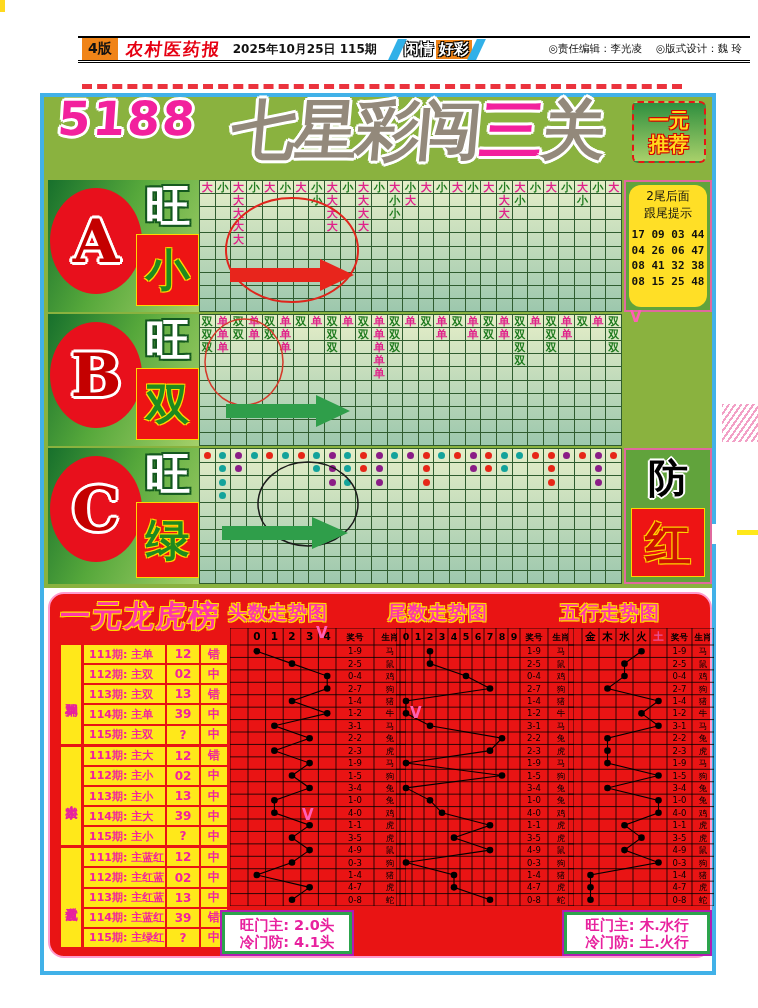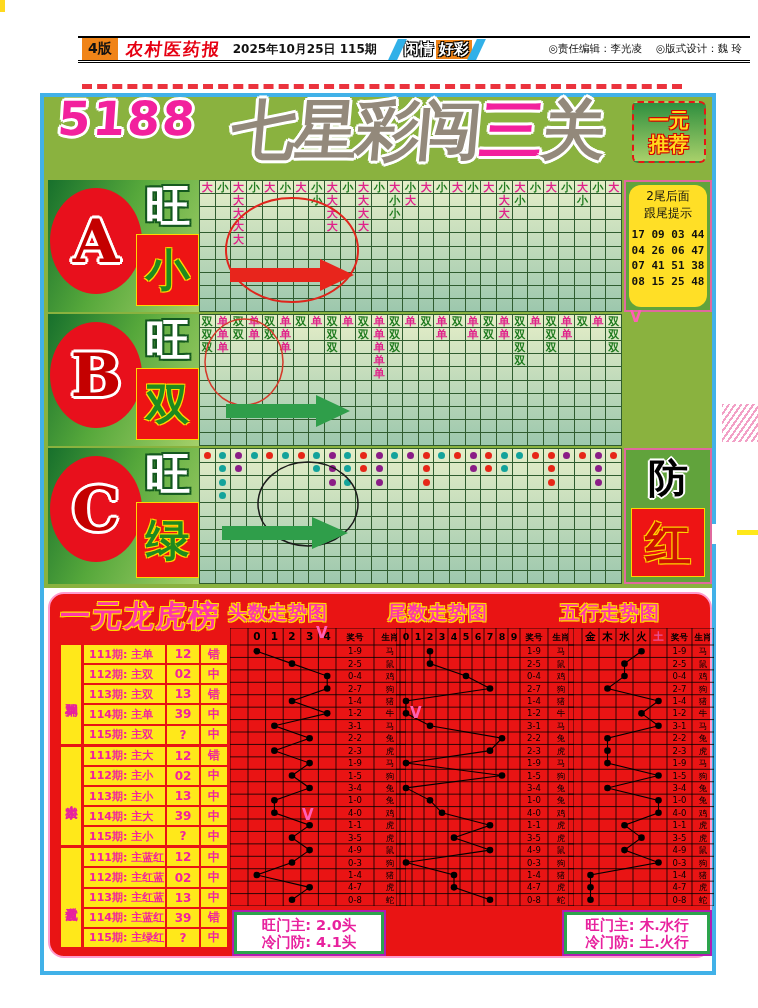--- a/index.html
+++ b/index.html
@@ -80,21 +80,21 @@
   .lh-rows{flex:1;display:flex;flex-direction:column;min-width:0}
   .lh-row{flex:1;display:flex;border-bottom:2px solid #e81414;min-height:0}
   .lh-row:last-child{border-bottom:none}
   .lh-period{flex:1;display:flex;align-items:center;padding-left:5px;font-size:11px;font-weight:bold;color:#f2219d;white-space:nowrap;overflow:hidden}
   .lh-num{width:32px;border-left:2px solid #e81414;display:flex;align-items:center;justify-content:center;font-size:12px;font-weight:bold;color:#f2219d}
   .lh-res{width:26px;border-left:2px solid #e81414;display:flex;align-items:center;justify-content:center;font-size:12px;font-weight:bold;color:#f2219d}
   .chart{position:absolute;top:34px}
   .c1{left:180px}.c2{left:346px}.c3{left:518px}
   .chart-footer{position:absolute;top:318px;height:42px;background:#fff;border:3px solid #2ca44c;outline:2px solid #b21cb2;
     text-align:center;box-sizing:border-box;padding-top:2px}
-  .cf1{left:184px;width:150px}.cf2{left:338px;width:178px}.cf3{left:514px;width:146px}
+  .cf1{left:172px;width:130px}.cf2{left:338px;width:178px}.cf3{left:514px;width:146px}
   .chart-footer div{font-size:14.5px;font-weight:bold;color:#e8219e;line-height:17px;white-space:nowrap}
   .wm{position:absolute;color:#ff5fb5;font-weight:bold;font-size:15px;z-index:5}
   
   .stripes{position:absolute;left:722px;top:404px;width:36px;height:38px;
     background:repeating-linear-gradient(125deg,#f2a0c6 0 2px,#fff 2px 5px)}
   .notch{position:absolute;left:712px;top:524px;width:46px;height:20px;background:#fff}
   .ydash{position:absolute;left:737px;top:530px;width:21px;height:5px;background:#ffe81a}
   .corner{position:absolute;left:0;top:0;width:5px;height:12px;background:#ffd91e}
 </style>
 </head>
@@ -506,21 +506,21 @@
           <ellipse cx="244" cy="70" rx="66" ry="52" fill="none" stroke="#e0251c" stroke-width="2"></ellipse>
           <polygon points="182,88 272,88 272,79 306,95 272,111 272,102 182,102" fill="#e8251c"></polygon>
         </svg>
         <div class="sec-panel">
           <div class="yellow-box">
             <div class="tip-title">2尾后面</div>
             <div class="tip-title">跟尾提示</div>
             <div class="tip-nums">
                 <div>17 09 03 44</div>
                 <div>04 26 06 47</div>
-                <div>07 41 51 38</div>
+                <div>08 41 32 38</div>
                 <div>08 15 25 48</div>
               </div>
           </div>
         </div>
       </div>
 
       <div class="section" id="sec1" style="top:217px;height:132px">
         <div class="sec-label">
           <div class="ellipse">
               <span class="letter ow2">B</span>

